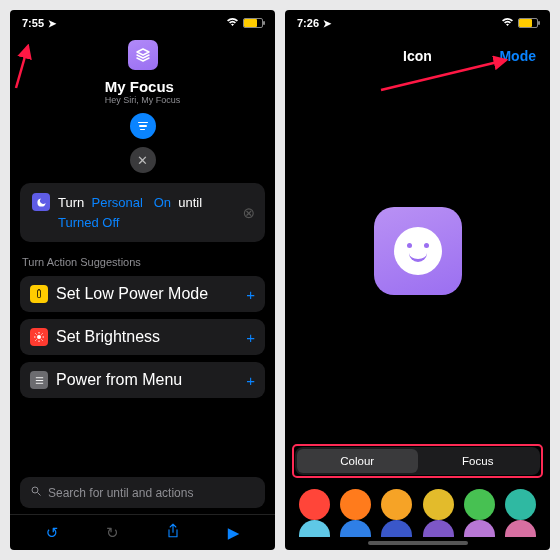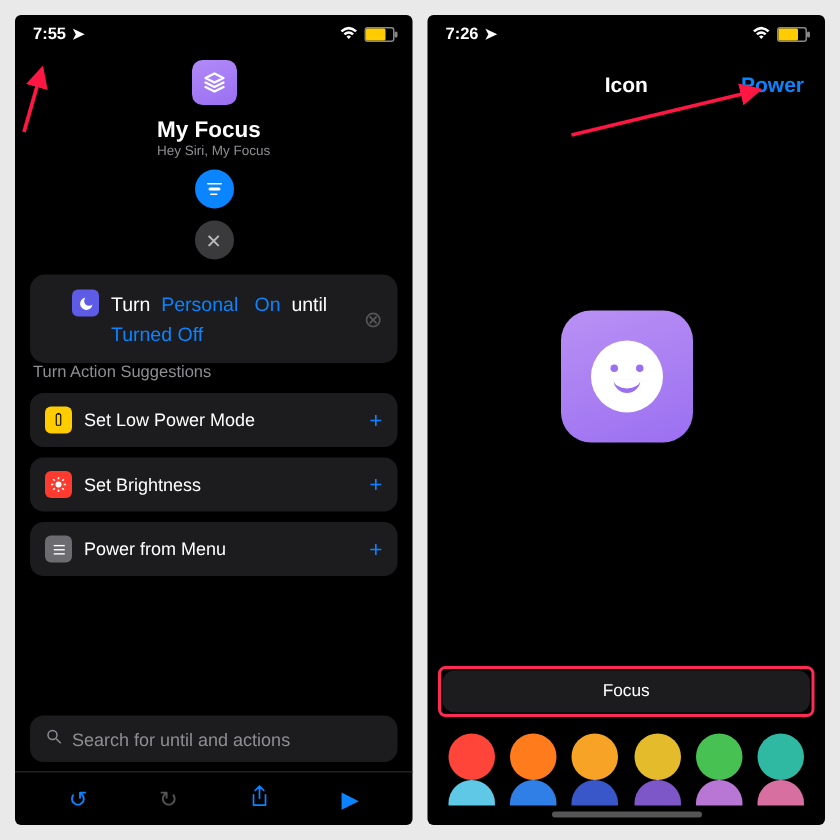--- a/index.html
+++ b/index.html
@@ -56,41 +56,41 @@
   .circle-btn { width:26px; height:26px; border-radius:50%; display:flex; align-items:center; justify-content:center;}
   .blue-btn { background:#0a84ff;}
   .gray-btn { background:#3a3a3c;}
   .close-x { color:#bbb; font-size:13px; font-weight:400;}
   .lines-icon { display:flex; flex-direction:column; gap:2px; align-items:center;}
   .lines-icon span { display:block; width:10px; height:1.5px; background:#fff; border-radius:1px;}
   .lines-icon span:nth-child(2){width:8px;}
   .lines-icon span:nth-child(3){width:5px;}
 
   .action-card {
-    background:#1c1c1e; border-radius:10px; padding:10px 28px; display:flex; align-items:flex-start; gap:8px;
-    position:relative;
+    background:#1c1c1e; border-radius:10px; padding:10px 12px; display:flex; align-items:flex-start; gap:8px;
+    margin-bottom:14px; position:relative;
   }
   .moon-icon {
     width:18px; height:18px; border-radius:4px; background:#5e5ce6; display:flex; align-items:center; justify-content:center; font-size:10px; color:#fff; flex-shrink:0;
   }
   .action-text { font-size:13px; line-height:1.5; }
   .blue-text { color:#0a84ff; }
   .white-text { color:#fff; }
   .card-close { position:absolute; right:10px; top:50%; transform:translateY(-50%); color:#555; font-size:15px;}
 
   .section-label { color:#8e8e93; font-size:11px; margin:0 2px 8px; font-weight:500;}
 
   .suggest-row {
     background:#1c1c1e; border-radius:9px; padding:9px 10px; display:flex; align-items:center; gap:8px; margin-bottom:7px;
   }
   .sug-icon { width:18px; height:18px; border-radius:4px; display:flex; align-items:center; justify-content:center; font-size:10px; flex-shrink:0;}
   .sug-yellow { background:#ffcc00; }
   .sug-red { background:#ff3b30; }
   .sug-gray { background:#6c6c70; }
-  .sug-label { flex:1; font-size:12px; color:#fff;}
+  .sug-label { flex:1; font-size:16px; color:#fff;}
   .plus { color:#0a84ff; font-size:15px; font-weight:300;}
 
   .search-bar {
     margin-top:auto;
     background:#1c1c1e; border-radius:9px; padding:8px 10px; display:flex; align-items:center; gap:6px;
     margin-bottom:6px;
   }
   .search-mag { color:#8e8e93; font-size:12px;}
   .search-text { color:#8e8e93; font-size:12px; }
 
@@ -278,34 +278,35 @@
       </span>
       <div class="battery">
           <div class="battery-fill"></div>
         </div>
     </div>
   </div>
 
   <div class="right-content">
     <div class="nav-row">
       <span class="nav-title">Icon</span>
-      <span class="nav-done">Power</span>
+      <span class="nav-done">Mode</span>
     </div>
 
     <div class="icon-preview-area">
       <div class="big-icon">
         <div class="smiley">
             <div class="smiley-mouth"></div>
           </div>
       </div>
     </div>
 
     <div class="seg-wrap">
       <div class="seg-outline"></div>
       <div class="segmented">
+        <div class="seg-item seg-active">Colour</div>
         <div class="seg-item">Focus</div>
       </div>
     </div>
 
     <div class="palette">
       <div class="swatch" style="background:#ff4539"></div>
       <div class="swatch" style="background:#ff7b1c"></div>
       <div class="swatch" style="background:#f6a326"></div>
       <div class="swatch" style="background:#e3bb2b"></div>
       <div class="swatch" style="background:#47c152"></div>

